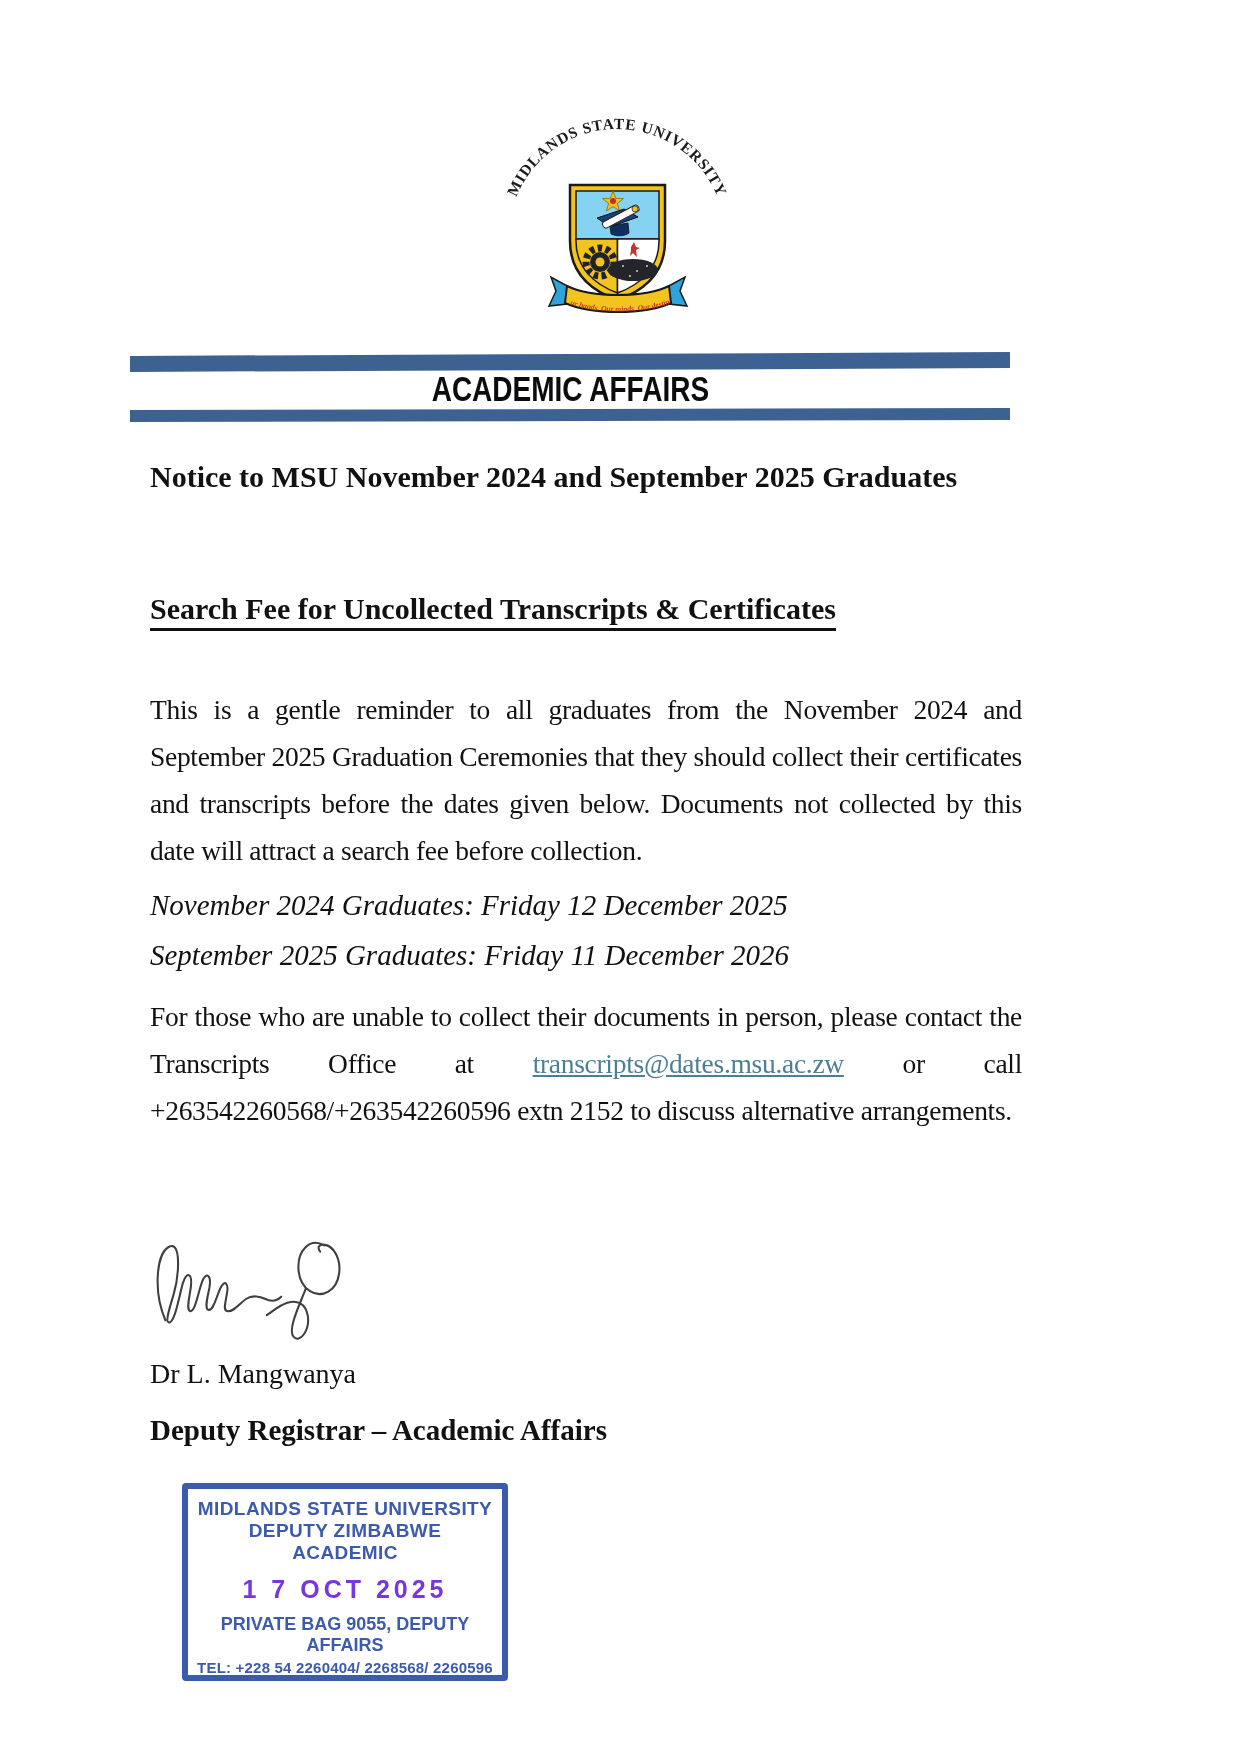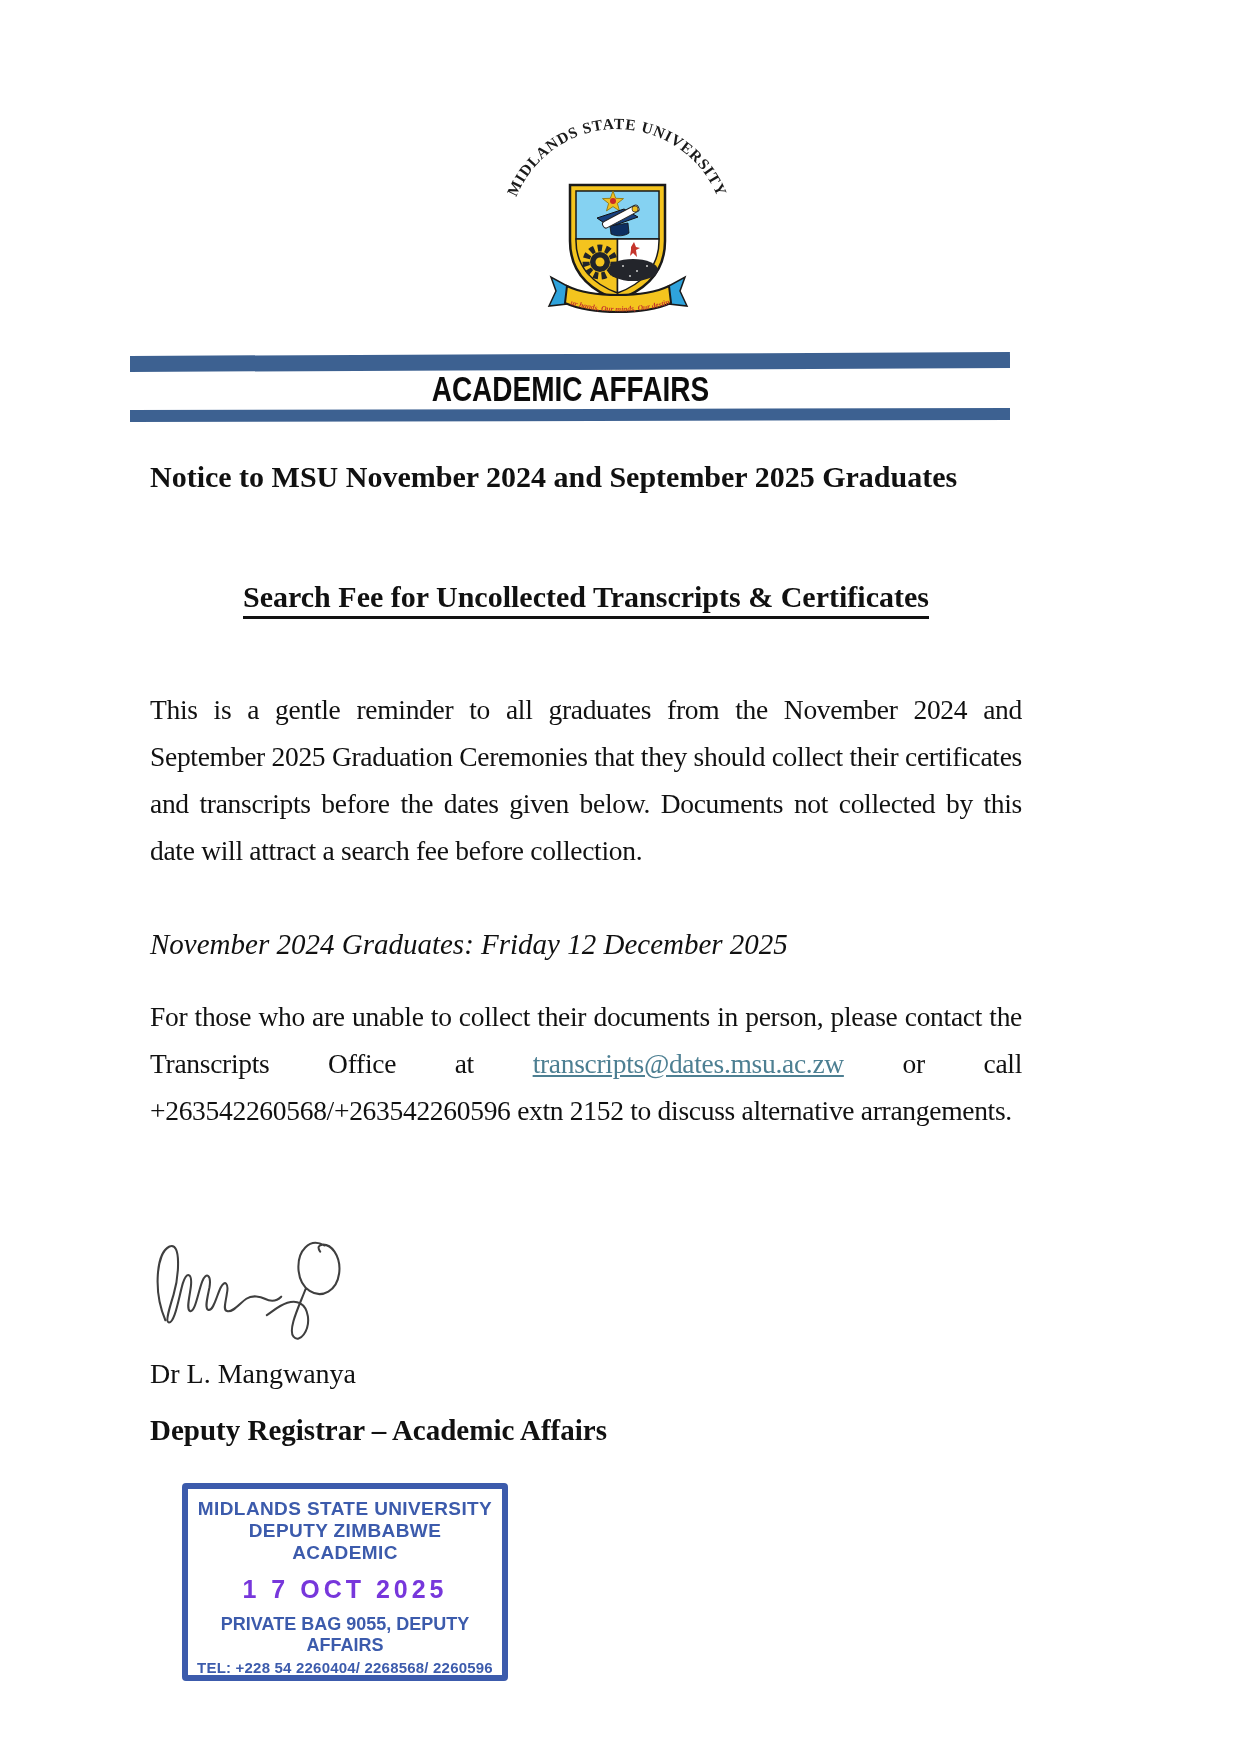--- a/index.html
+++ b/index.html
@@ -18,35 +18,35 @@
   .bar-bottom { top:409px; height:12px; transform:rotate(-0.12deg); }
   .dept {
     position:absolute; left:130px; top:370px; width:880px; text-align:center;
     font-family:"Liberation Sans", sans-serif; font-weight:bold;
     font-size:35px; line-height:38px; color:#0c0c0c;
   }
   .dept-text { display:inline-block; transform:scaleX(0.8); }
 
   
   .h-title { position:absolute; left:150px; top:460px; font-size:30px; font-weight:bold; }
-  .h-subject-wrap { position:absolute; left:150px; top:580px; width:872px; text-align:center;font-family:Liberation Serif, serif; }
+  .h-subject-wrap { position:absolute; left:150px; top:592px; width:872px; text-align:left;font-family:Liberation Serif, serif; }
   .h-subject {
     display:inline-block; font-size:30px; font-weight:bold;
     border-bottom:3px solid #111; padding-bottom:2px;
   }
 
   
   .body-text {
     position:absolute; left:150px; width:872px; text-align:justify;
     font-size:27.5px; line-height:47px; letter-spacing:-0.3px;
   }
   .p1 { top:686px; }
   .p2 { top:993px; }
   .deadline { position:absolute; left:150px; font-style:italic; font-size:29px; line-height:40px; }
-  .d1 { top:924px; }
+  .d1 { top:885px; }
   .d2 { top:935px; }
   a.email { color:#4d7f92; text-decoration:underline; }
 
   
   .sig { position:absolute; left:150px; top:1230px; }
   .name { position:absolute; left:150px; top:1358px; font-size:28px; }
   .role { position:absolute; left:150px; top:1414px; font-size:29px; font-weight:bold; }
 
   
   .stamp {
@@ -116,20 +116,21 @@
   <div class="bar bar-bottom"></div>
 
   <div class="h-title">Notice to MSU November 2024 and September 2025 Graduates</div>
   <div class="h-subject-wrap">
     <span class="h-subject">Search Fee for Uncollected Transcripts &amp; Certificates</span>
   </div>
 
   <div class="body-text p1">This is a gentle reminder to all graduates from the November 2024 and September 2025 Graduation Ceremonies that they should collect their certificates and transcripts before the dates given below. Documents not collected by this date will attract a search fee before collection.</div>
 
   <div class="deadline d1">November 2024 Graduates: Friday 12 December 2025</div>
+  <div class="deadline d2">September 2025 Graduates: Friday 11 December 2026</div>
 
   <div class="body-text p2"><span>For those who are unable to collect their documents in person, please contact the Transcripts Office at </span><a class="email" href="#">transcripts@dates.msu.ac.zw</a><span> or call +263542260568/+263542260596 extn 2152 to discuss alternative arrangements.</span></div>
 
   <div class="sig">
     <svg width="205" height="118" viewBox="0 0 200 115">
       <path d="M 15,88 C 3,60 6,22 19,16 C 31,11 28,46 23,63 C 19,76 15,89 18,90 C 24,92 28,66 32,52 C 36,40 41,42 40,54 C 39,64 35,77 39,79 C 44,81 47,60 51,50 C 55,40 60,44 58,56 C 56,66 53,77 57,78 C 62,79 65,64 69,56 C 73,48 77,52 75,62 C 74,70 71,78 75,79 C 81,81 88,71 94,67 C 100,63 108,65 112,67 C 118,70 124,69 128,65
                M 170,15 C 156,7 143,20 145,40 C 147,58 162,67 174,60 C 186,53 188,33 180,21 C 173,11 160,13 166,21
                M 152,57 C 146,73 134,97 140,104 C 146,111 156,98 154,84 C 152,71 143,68 134,71 C 125,74 119,80 114,83" stroke="#3f3f3f" stroke-width="2" fill="none" stroke-linecap="round"></path>
     </svg>
   </div>

